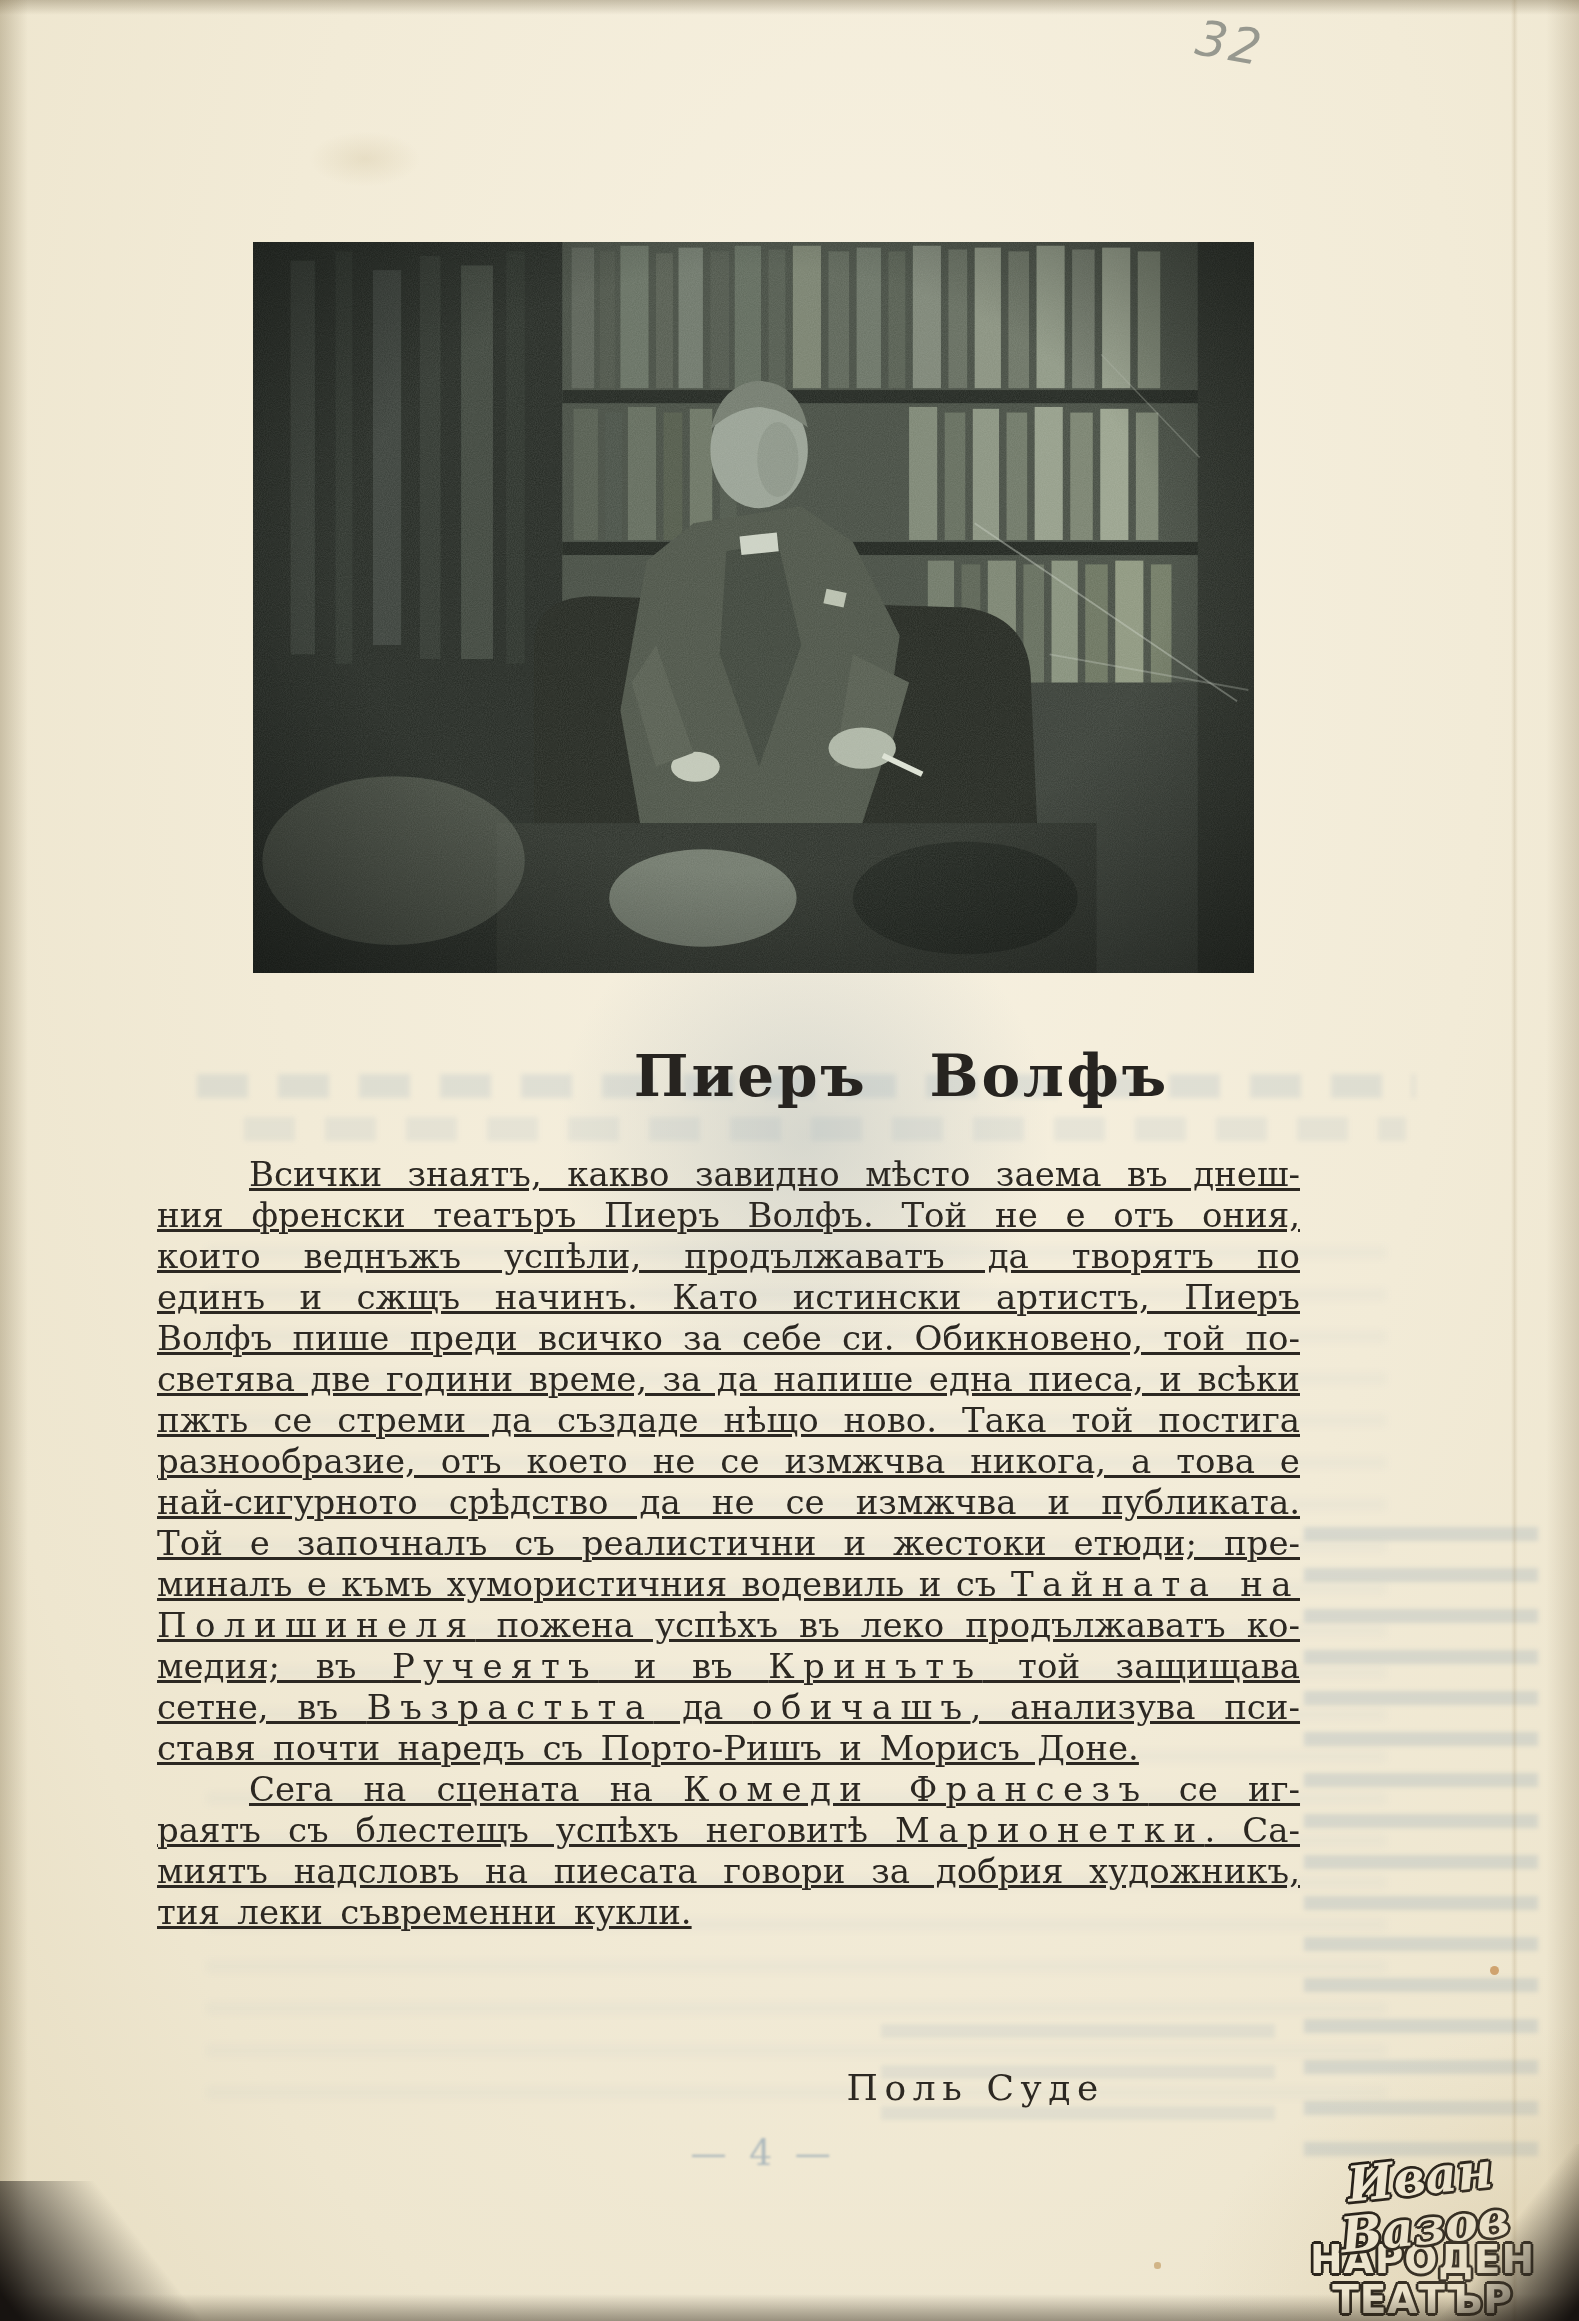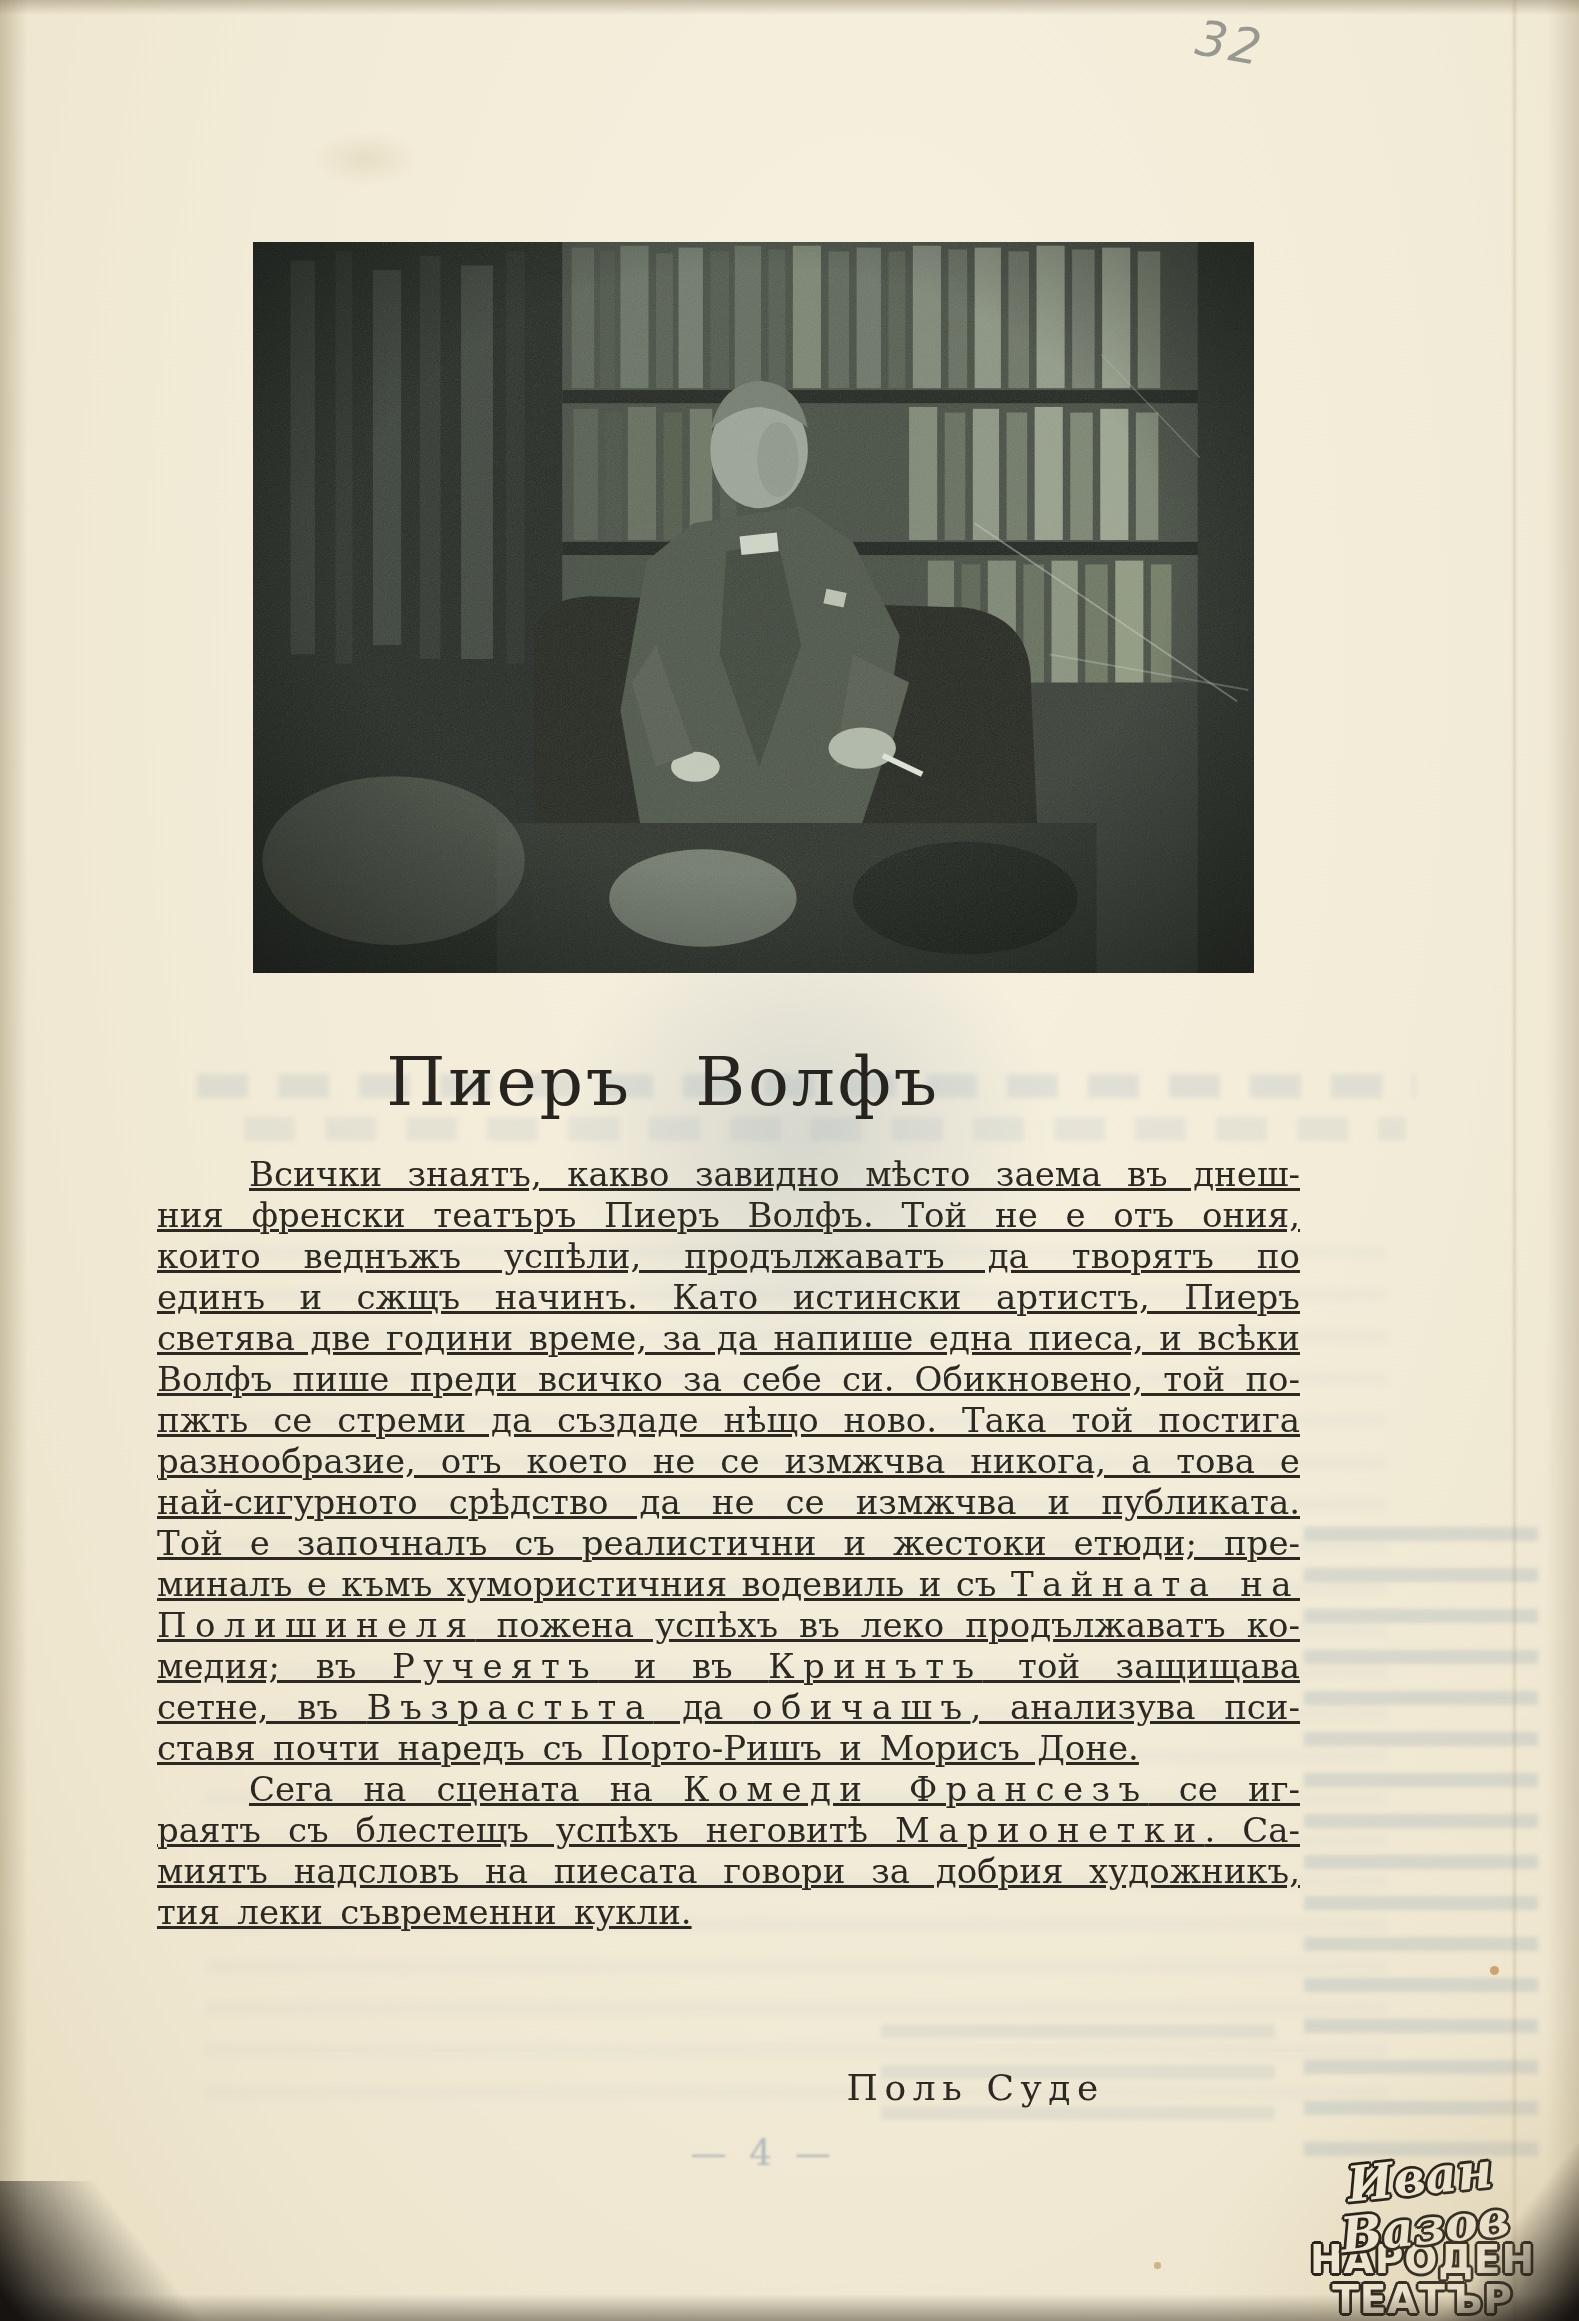--- a/index.html
+++ b/index.html
@@ -33,21 +33,21 @@
     background:repeating-linear-gradient(90deg,rgba(130,158,180,.35) 0 51px,rgba(130,158,180,0) 51px 81px);}
   .g1{left:197px;top:1074px;width:1218px;}
   .g2{left:244px;top:1117px;width:1162px;opacity:.35;}
   .ghost-col{background:repeating-linear-gradient(180deg,rgba(125,152,175,.22) 0 14px,rgba(125,152,175,0) 14px 41px);filter:blur(1.9px);}
   .g3{left:1304px;top:1527px;width:234px;height:637px;}
   .g4{left:206px;top:1246px;width:1181px;height:871px;opacity:.28;
       background:repeating-linear-gradient(180deg,rgba(125,152,175,.18) 0 13px,rgba(125,152,175,0) 13px 42px);filter:blur(3.7px);}
   .g5{left:881px;top:2024px;width:394px;height:103px;opacity:.6;}
   
   .title{position:absolute;left:157px;top:1042px;width:1012px;margin:0;
-    font-size:68px;font-weight:normal;text-align:center;letter-spacing:2.8px;word-spacing:39px;color:#272420;}
+    font-size:58px;font-weight:bold;text-align:right;letter-spacing:2.8px;word-spacing:39px;color:#272420;}
   .body-col{position:absolute;left:157px;top:1154px;width:1143px;font-size:34px;color:#2c2822;text-decoration:underline;}
   .line{height:41px;line-height:41px;text-align:justify;text-align-last:justify;white-space:nowrap;}
   .line.para-first{text-indent:92px;}
   .line.para-last{text-align-last:left;word-spacing:6.6px;white-space:normal;}
   .spaced{letter-spacing:8.4px;margin-top:11px;}
   .signature{position:absolute;left:157px;top:2067px;width:1143px;text-align:right;padding-right:0;
     font-size:36px;letter-spacing:6.6px;color:#2c2822;box-sizing:border-box;}
   .signature-inner{margin-right:195px;display:inline-block;}
   .ghost-pagenum{position:absolute;left:609px;top:2132px;width:309px;text-align:center;
     font-size:36px;color:rgba(120,148,172,.55);filter:blur(1.1px);letter-spacing:5.6px;}
@@ -190,22 +190,22 @@
   <div class="ghost g4"></div>
   <div class="ghost ghost-col g5"></div>
 
   <h1 class="title">Пиеръ  Волфъ</h1>
 
   <div class="body-col">
       <div class="line para-first"><span class="plain">Всички знаятъ, какво завидно мѣсто заема въ днеш-</span></div>
       <div class="line"><span class="plain">ния френски театъръ Пиеръ Волфъ. Той не е отъ ония,</span></div>
       <div class="line"><span class="plain">които веднъжъ успѣли, продължаватъ да творятъ по</span></div>
       <div class="line"><span class="plain">единъ и сжщъ начинъ. Като истински артистъ, Пиеръ</span></div>
+      <div class="line"><span class="plain">Волфъ пише преди всичко за себе си. Обикновено, той по-</span></div>
       <div class="line"><span class="plain">светява две години време, за да напише една пиеса, и всѣки</span></div>
-      <div class="line"><span class="plain">Волфъ пише преди всичко за себе си. Обикновено, той по-</span></div>
       <div class="line"><span class="plain">пжть се стреми да създаде нѣщо ново. Така той постига</span></div>
       <div class="line"><span class="plain">разнообразие, отъ което не се измжчва никога, а това е</span></div>
       <div class="line"><span class="plain">най-сигурното срѣдство да не се измжчва и публиката.</span></div>
       <div class="line"><span class="plain">Той е започналъ съ реалистични и жестоки етюди; пре-</span></div>
       <div class="line"><span class="plain">миналъ е къмъ хумористичния водевиль и съ </span><span class="spaced">Тайната на</span></div>
       <div class="line"><span class="spaced">Полишинеля</span><span class="plain"> пожена успѣхъ въ леко продължаватъ ко-</span></div>
       <div class="line"><span class="plain">медия; въ </span><span class="spaced">Ручеятъ</span><span class="plain"> и въ </span><span class="spaced">Кринътъ</span><span class="plain"> той защищава</span></div>
       <div class="line"><span class="plain">сетне, въ </span><span class="spaced">Възрастьта</span><span class="plain"> да </span><span class="spaced">обичашъ</span><span class="plain">, анализува пси-</span></div>
       <div class="line para-last"><span class="plain">ставя почти наредъ съ  Порто-Ришъ и Морисъ Доне.</span></div>
       <div class="line para-first"><span class="plain">Сега на сцената на </span><span class="spaced">Комеди Франсезъ</span><span class="plain"> се иг-</span></div>

